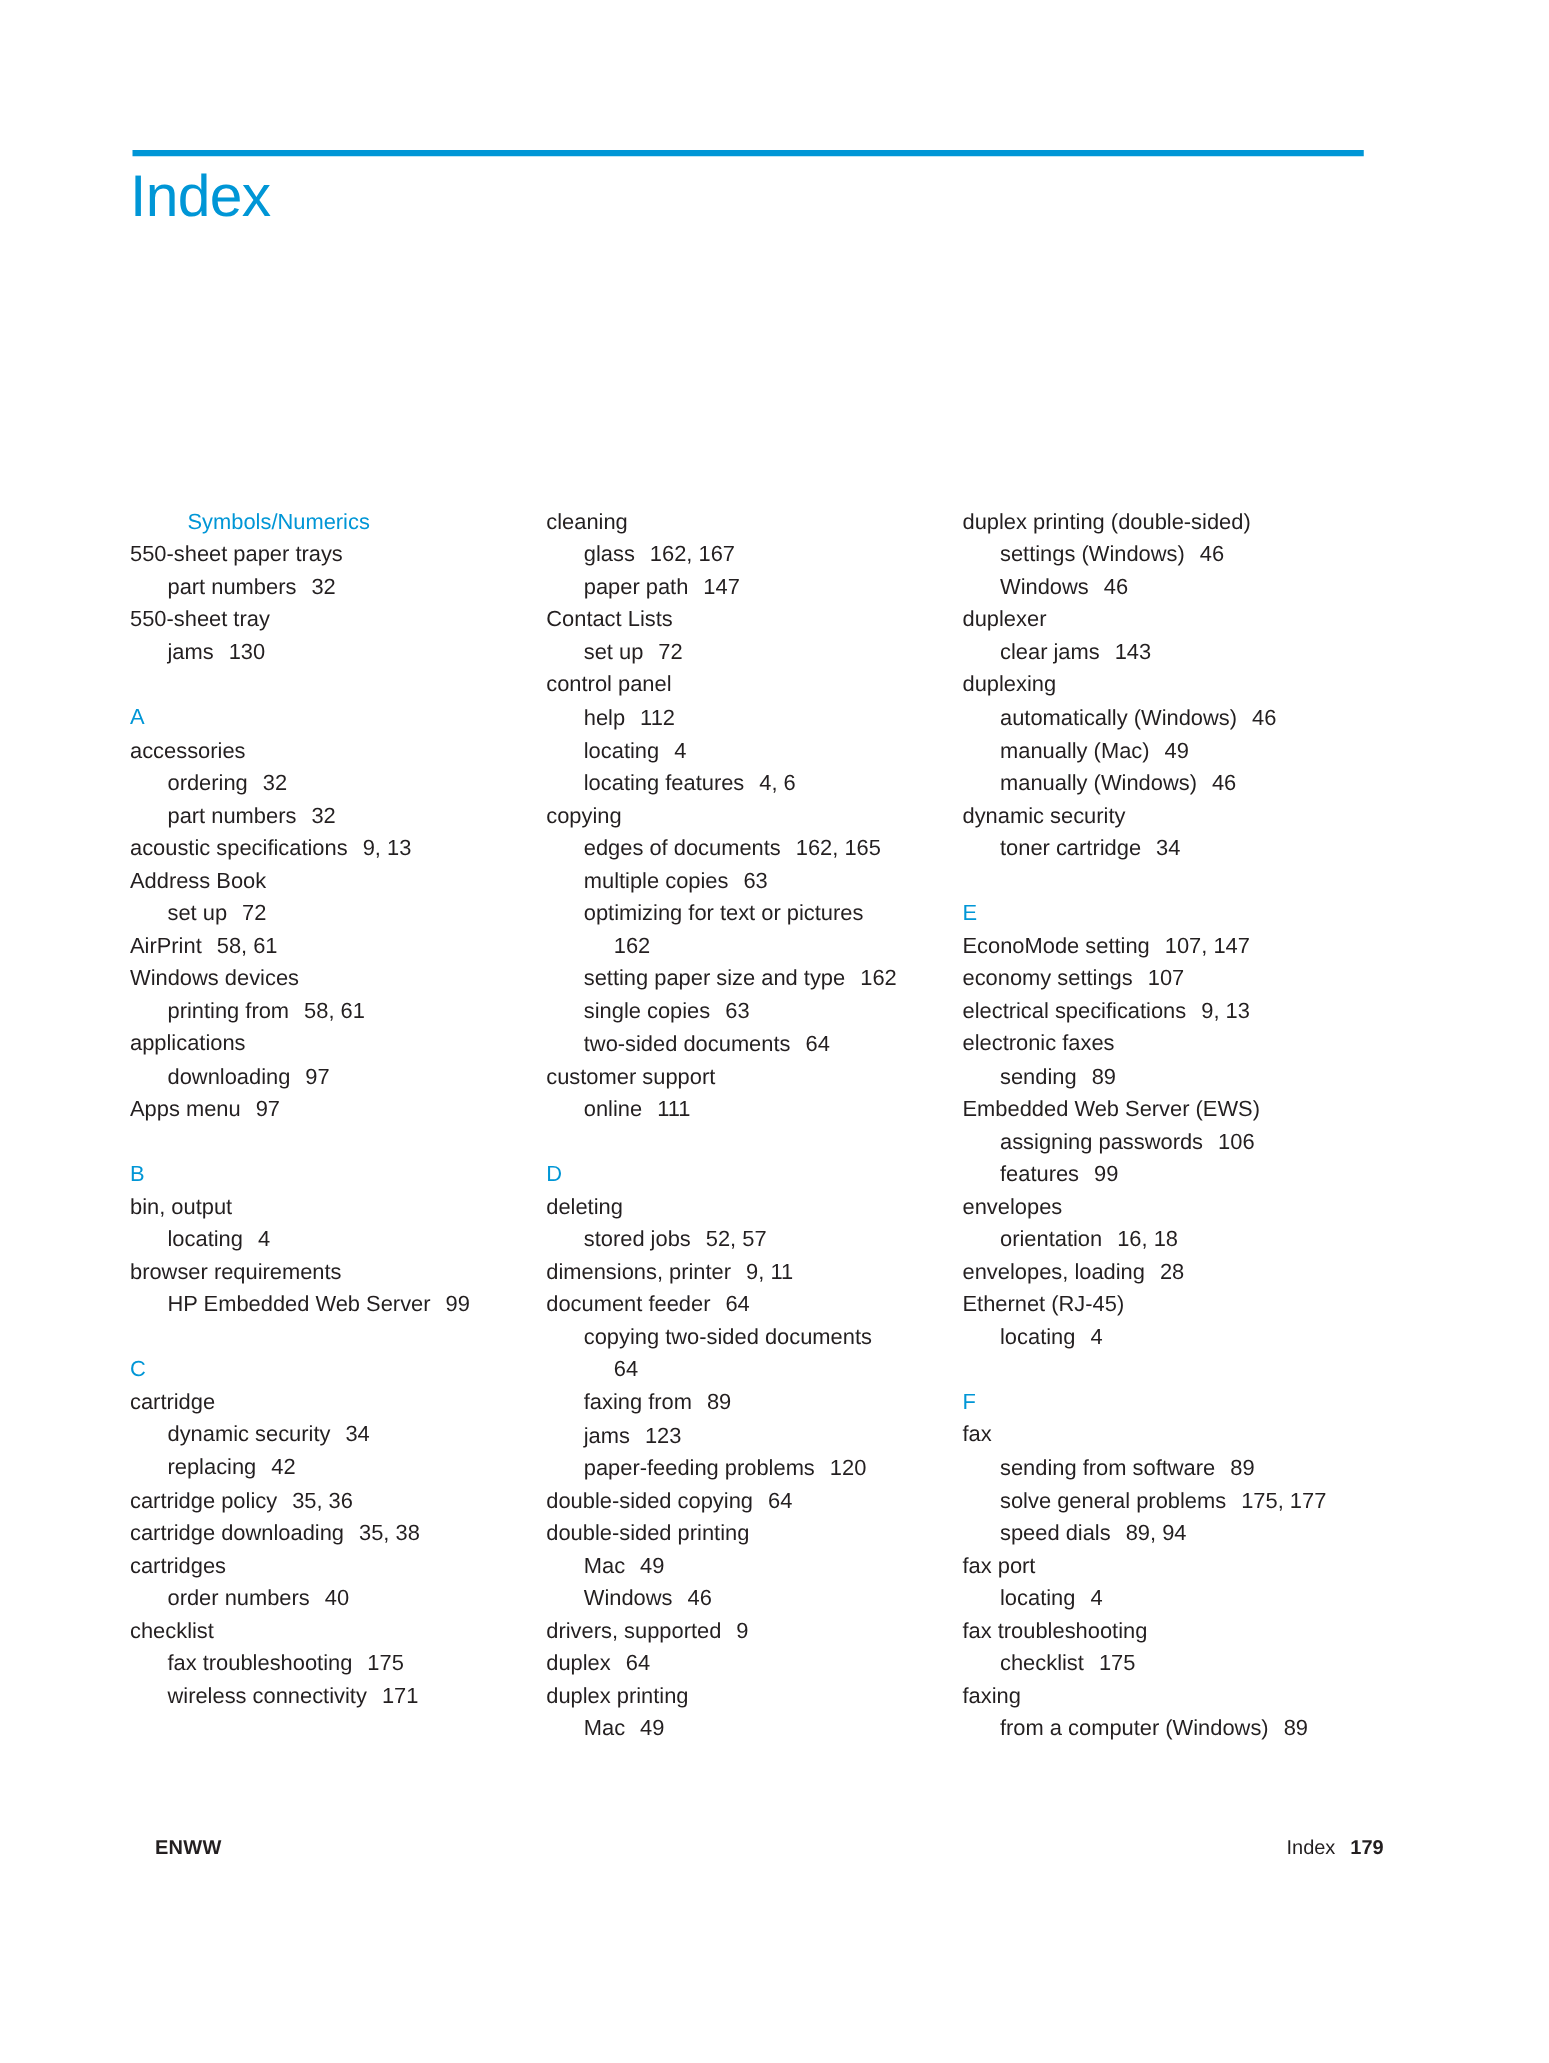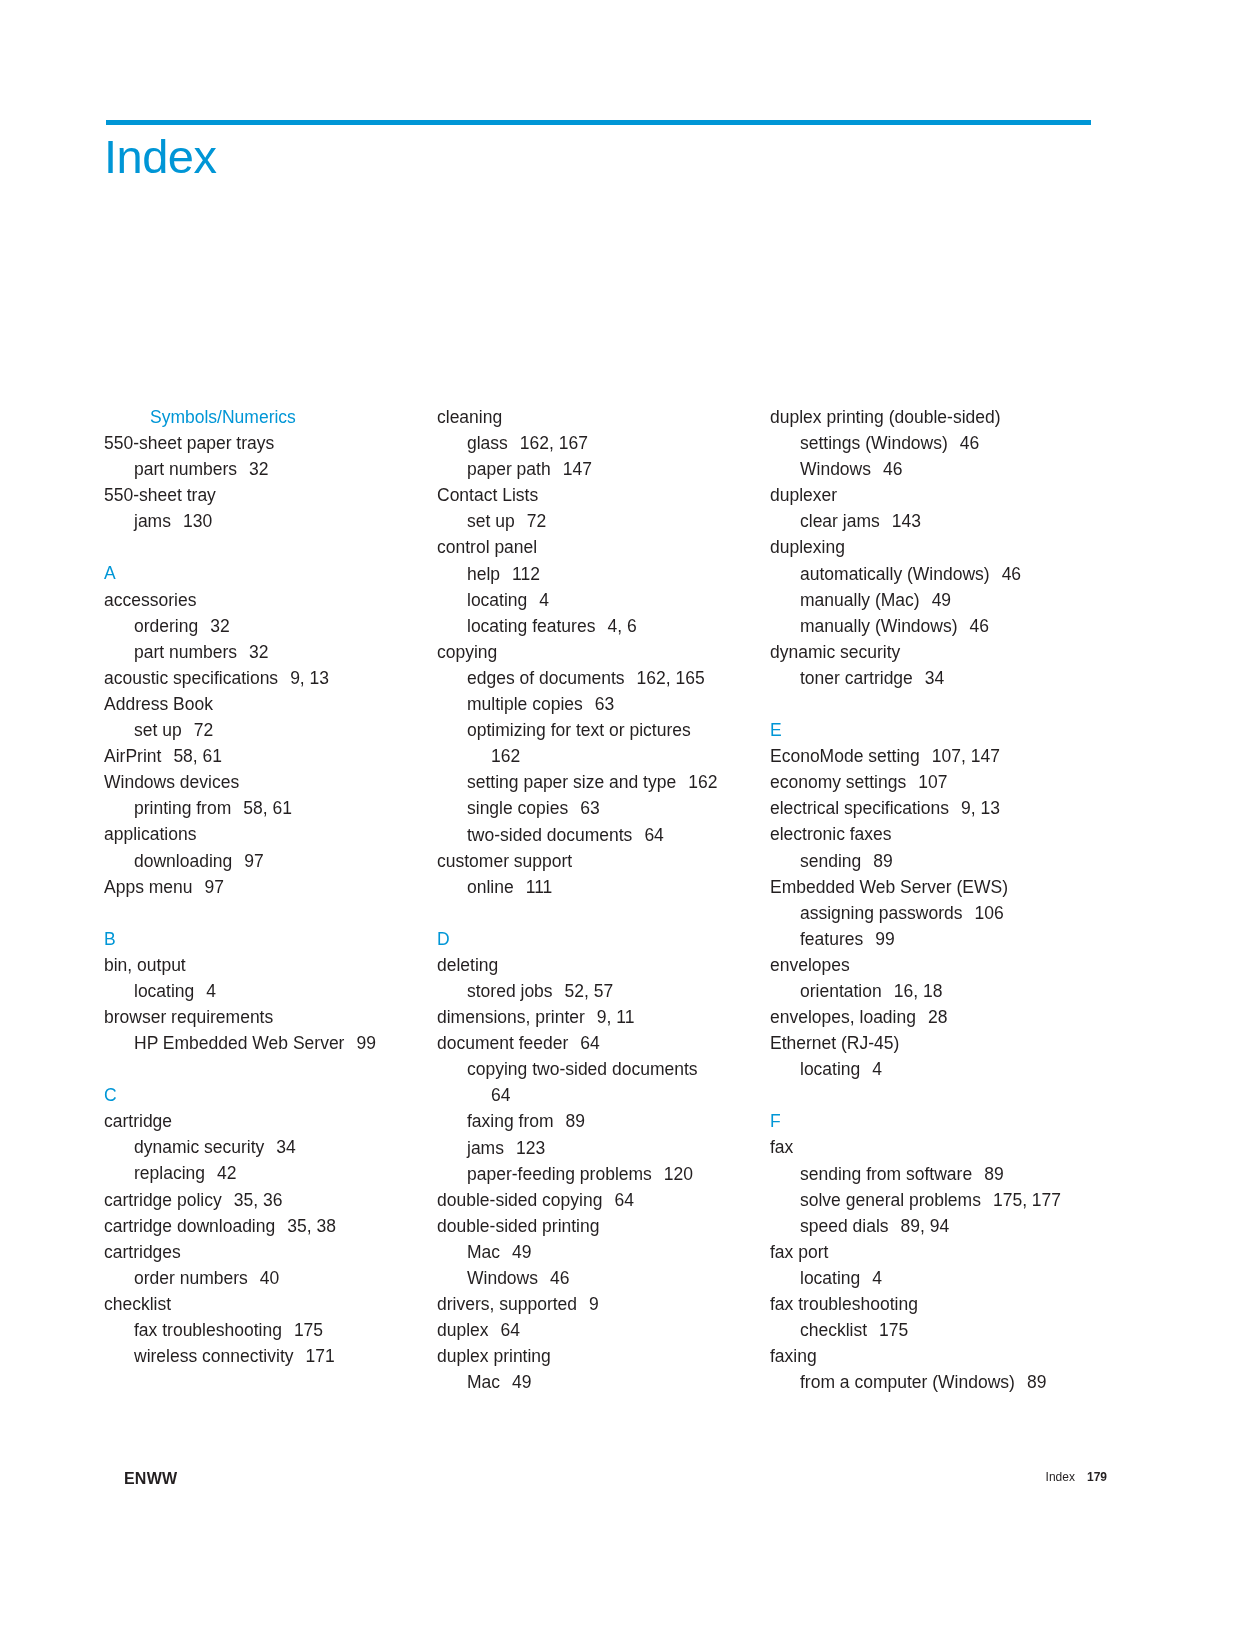--- a/index.html
+++ b/index.html
@@ -87,21 +87,21 @@
     font-size: 16px;
     font-weight: bold;
     color: #231f20;
     letter-spacing: 0.2px;
     margin-left: 20px;
   }
   .footer-right {
     position: absolute;
     right: 132px;
     top: 1470px;
-    font-size: 12px;
+    font-size: 16px;
     color: #231f20;
   }
   .footer-right .label { }
   .footer-right .num {
     font-weight: bold;
     padding-left: 12px;
   }
 </style>
 </head>
 <body>

